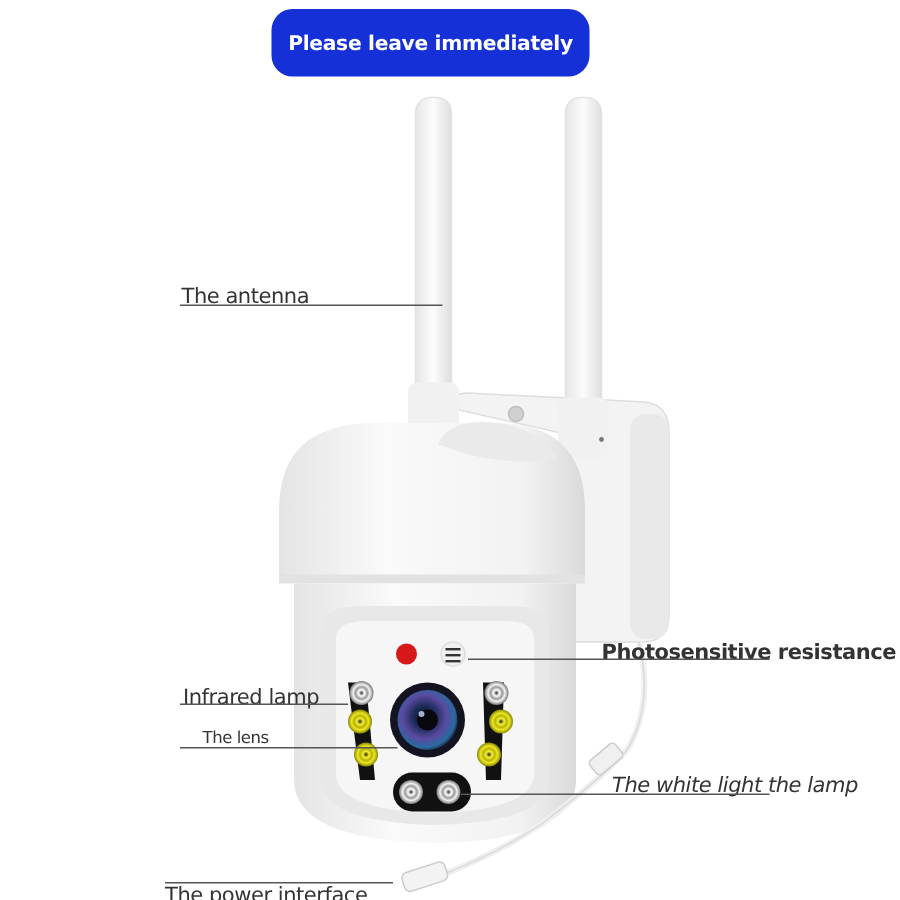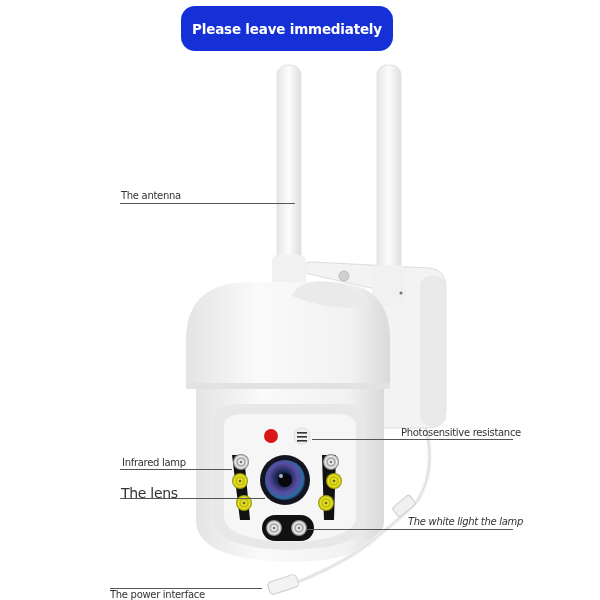--- a/index.html
+++ b/index.html
@@ -4,24 +4,24 @@
   <style>
     html, body { margin: 0; padding: 0; background: #ffffff; }
     body { width: 600px; height: 600px; position: relative; overflow: hidden; font-family: "DejaVu Sans", sans-serif; }
     .banner {
       position: absolute; left: 181px; top: 6px; width: 212px; height: 45px;
       background: #1630d8; border-radius: 14px; color: #ffffff;
       display: flex; align-items: center; justify-content: center;
       font-family: "DejaVu Sans", sans-serif; font-weight: bold; font-size: 13.5px; letter-spacing: -0.2px;
     }
     .label {
-      position: absolute; font-family: "DejaVu Sans", sans-serif; font-size: 10px; color: #333333;
+      position: absolute; font-family: "DejaVu Sans", sans-serif; font-size: 14px; color: #333333;
       white-space: nowrap; letter-spacing: -0.3px;
     }
-    .label.big { font-size: 14px; }
+    .label.big { font-size: 11px; margin-left: 14px; }
     .leader { position: absolute; height: 1px; background: #555555; }
     svg.camera { position: absolute; left: 0; top: 0; }
   </style>
 </head>
 <body>
 
 <div class="banner">
   <span>Please leave immediately</span>
 </div>
 
@@ -123,21 +123,21 @@
     <path d="M426 428 Q436 470 418 500 Q400 520 360 550 Q330 570 290 585" fill="none" stroke="#efefef" stroke-width="4"></path>
     <path d="M426 428 Q436 470 418 500 Q400 520 360 550 Q330 570 290 585" fill="none" stroke="#d9d9d9" stroke-width="1"></path>
     <rect x="393" y="500" width="22" height="12" rx="3" fill="#f0f0f0" stroke="#cccccc" transform="rotate(-40 404 506)"></rect>
     <rect x="268" y="578" width="30" height="13" rx="4" fill="#f3f3f3" stroke="#cccccc" transform="rotate(-18 283 584)"></rect>
   </g>
 </svg>
 
 <div class="label" style="left:121px; top:190px;">The antenna</div>
 <div class="leader" style="left:120px; top:203px; width:175px;"></div>
 
-<div class="label" style="left:401px; top:427px;">Photosensitive resistance</div>
+<div class="label" style="left:401px; top:427px;font-weight:bold;">Photosensitive resistance</div>
 <div class="leader" style="left:312px; top:439px; width:201px;"></div>
 
 <div class="label" style="left:122px; top:457px;text-align:right;">Infrared lamp</div>
 <div class="leader" style="left:120px; top:469px; width:112px;"></div>
 
 <div class="label big" style="left:121px; top:485px;">The lens</div>
 <div class="leader" style="left:120px; top:498px; width:145px;"></div>
 
 <div class="label" style="left:408px; top:516px;font-style:italic;">The white light the lamp</div>
 <div class="leader" style="left:307px; top:529px; width:206px;"></div>

